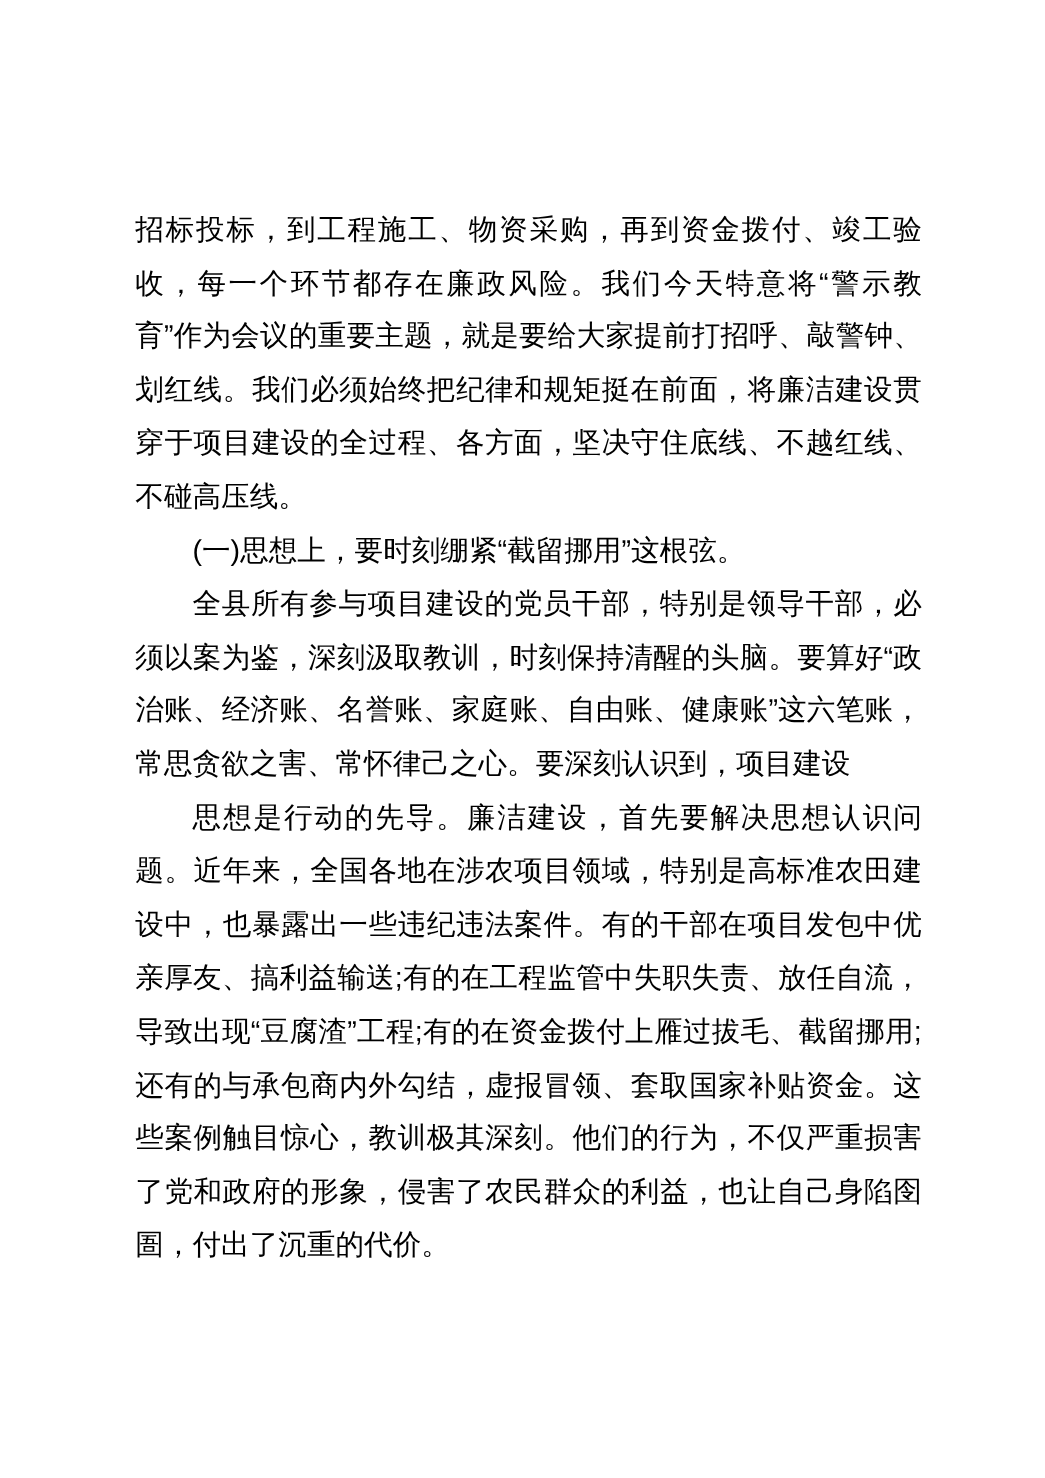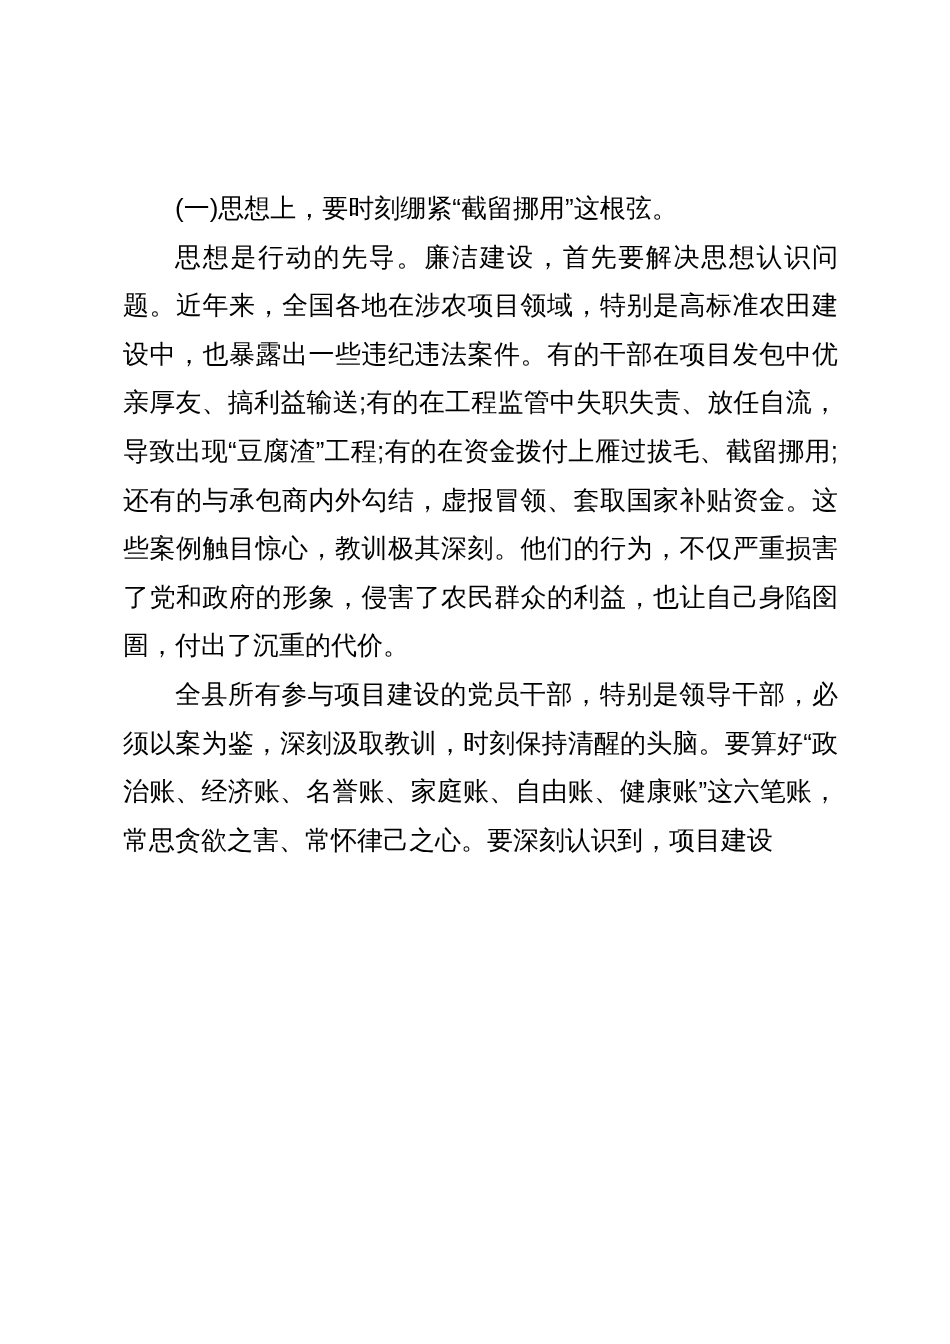--- a/index.html
+++ b/index.html
@@ -31,16 +31,17 @@
     word-break: normal;
   }
   .para.indent {
     text-indent: 2em;
   }
 </style>
 </head>
 <body>
 
 <div class="page">
+  <p class="para">招标投标，到工程施工、物资采购，再到资金拨付、竣工验收，每一个环节都存在廉政风险。我们今天特意将“警示教育”作为会议的重要主题，就是要给大家提前打招呼、敲警钟、划红线。我们必须始终把纪律和规矩挺在前面，将廉洁建设贯穿于项目建设的全过程、各方面，坚决守住底线、不越红线、不碰高压线。</p>
   <p class="para indent">(一)思想上，要时刻绷紧“截留挪用”这根弦。</p>
+  <p class="para indent">全县所有参与项目建设的党员干部，特别是领导干部，必须以案为鉴，深刻汲取教训，时刻保持清醒的头脑。要算好“政治账、经济账、名誉账、家庭账、自由账、健康账”这六笔账，常思贪欲之害、常怀律己之心。要深刻认识到，项目建设</p>
   <p class="para indent">思想是行动的先导。廉洁建设，首先要解决思想认识问题。近年来，全国各地在涉农项目领域，特别是高标准农田建设中，也暴露出一些违纪违法案件。有的干部在项目发包中优亲厚友、搞利益输送;有的在工程监管中失职失责、放任自流，导致出现“豆腐渣”工程;有的在资金拨付上雁过拔毛、截留挪用;还有的与承包商内外勾结，虚报冒领、套取国家补贴资金。这些案例触目惊心，教训极其深刻。他们的行为，不仅严重损害了党和政府的形象，侵害了农民群众的利益，也让自己身陷囹圄，付出了沉重的代价。</p>
-  <p class="para indent">全县所有参与项目建设的党员干部，特别是领导干部，必须以案为鉴，深刻汲取教训，时刻保持清醒的头脑。要算好“政治账、经济账、名誉账、家庭账、自由账、健康账”这六笔账，常思贪欲之害、常怀律己之心。要深刻认识到，项目建设</p>
 </div>
 
 </body></html>

